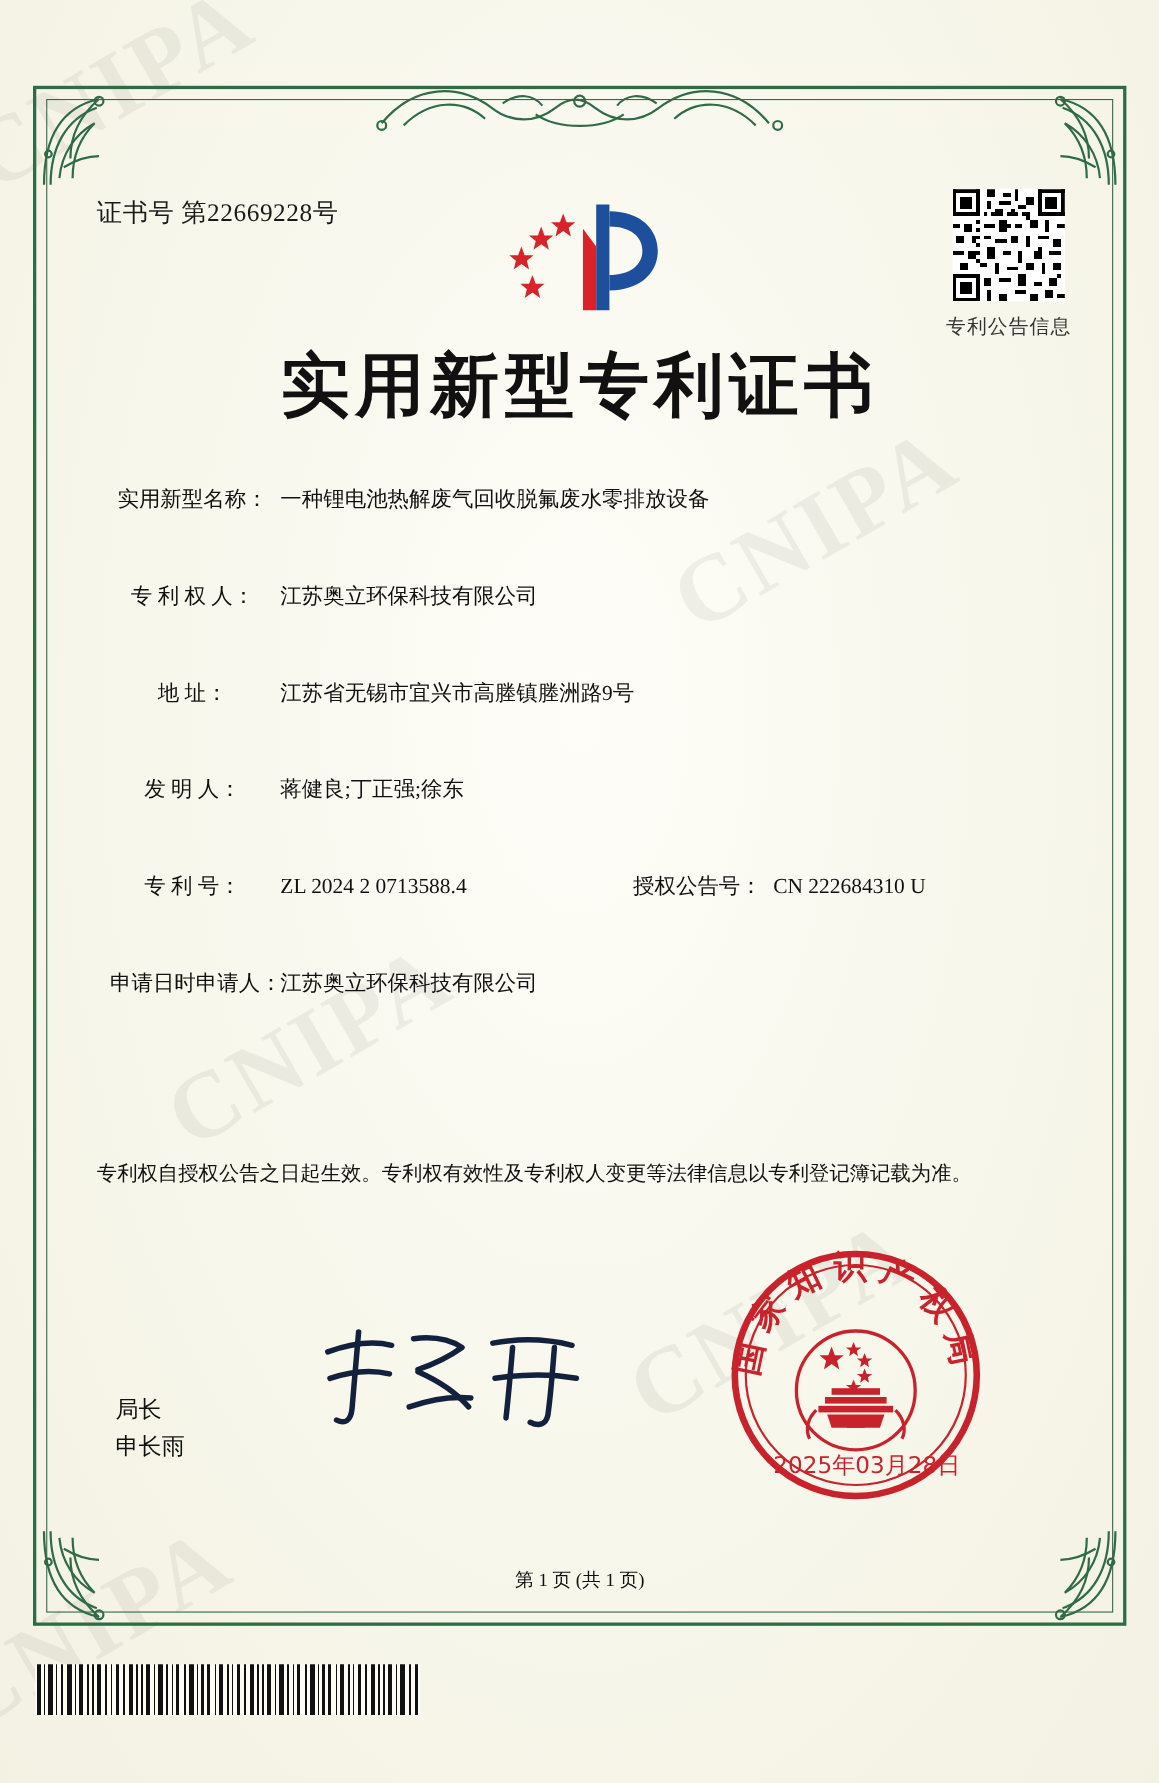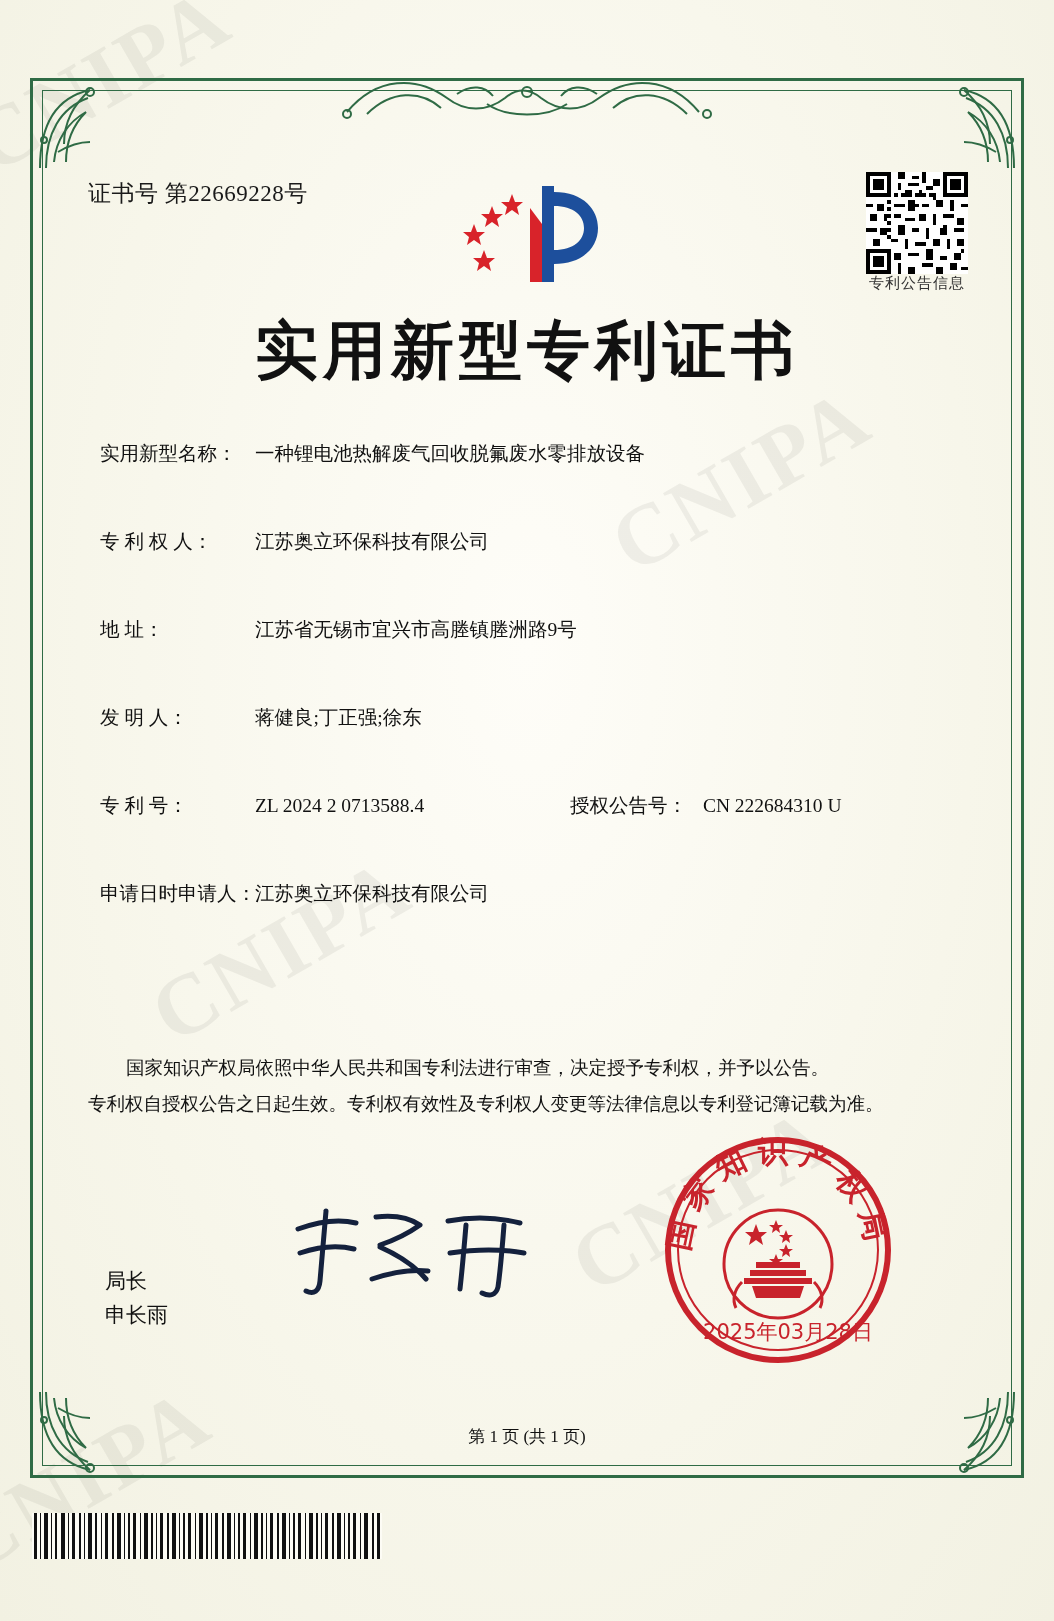--- a/index.html
+++ b/index.html
@@ -99,22 +99,22 @@
     text-align: center;
   }
   .qr {
     width: 102px;
     height: 102px;
     margin: 0 auto;
     display: block;
     background: #fff;
   }
   .qr-label {
-    margin-top: 0;
-    font-size: 15px;
+    margin-top: 11px;
+    font-size: 18px;
     color: #333;
     letter-spacing: 1px;
   }
 
   
   .title {
     position: absolute;
     left: 0;
     right: 0;
     top: 308px;
@@ -137,20 +137,21 @@
   }
   .field-row {
     position: relative;
     height: 55px;
     white-space: nowrap;
   }
   .f-label {
     display: inline-block;
     width: 150px;
     letter-spacing: 0px;
+    text-align: center;
   }
   .f-value {
     display: inline-block;
   }
   .col2 {
     position: absolute;
     left: 470px;
     top: 0;
   }
   .col2 .f-label { width: 128px; }
@@ -461,21 +462,20 @@
 
 
     <div class="field-row row-tall">
       <span class="f-label">申请日时申请人：</span>
       <span class="f-value">江苏奥立环保科技有限公司</span>
     </div>
 
   </div>
 
   <div class="statement">
-    <p class="indent">国家知识产权局依照中华人民共和国专利法进行审查，决定授予专利权，并予以公告。</p>
     <p>专利权自授权公告之日起生效。专利权有效性及专利权人变更等法律信息以专利登记簿记载为准。</p>
   </div>
 
   <div class="sig-label">
     <div>局长</div>
     <div>申长雨</div>
   </div>
   <div class="sig-script">
     <svg width="270" height="110" viewBox="0 0 270 110">
       <g fill="none" stroke="#14213d" stroke-width="5" stroke-linecap="round" stroke-linejoin="round">

